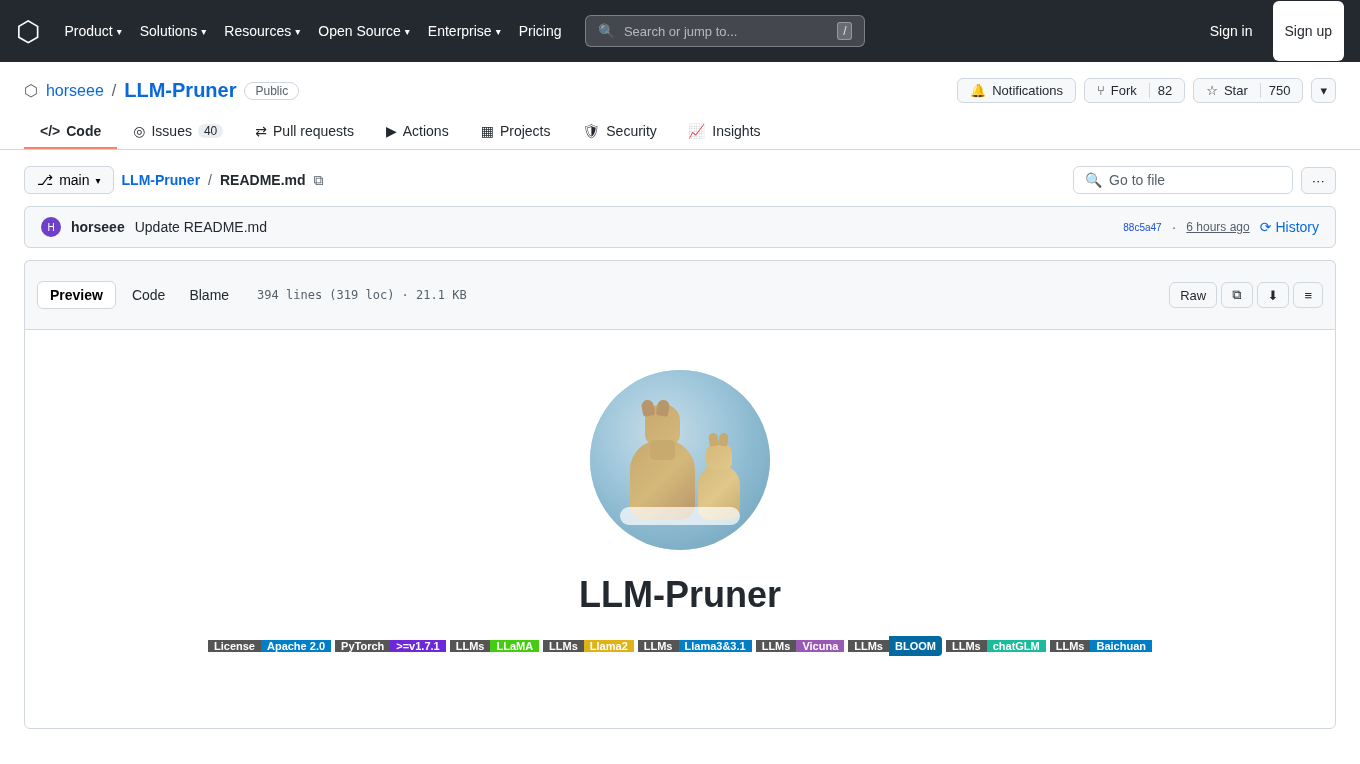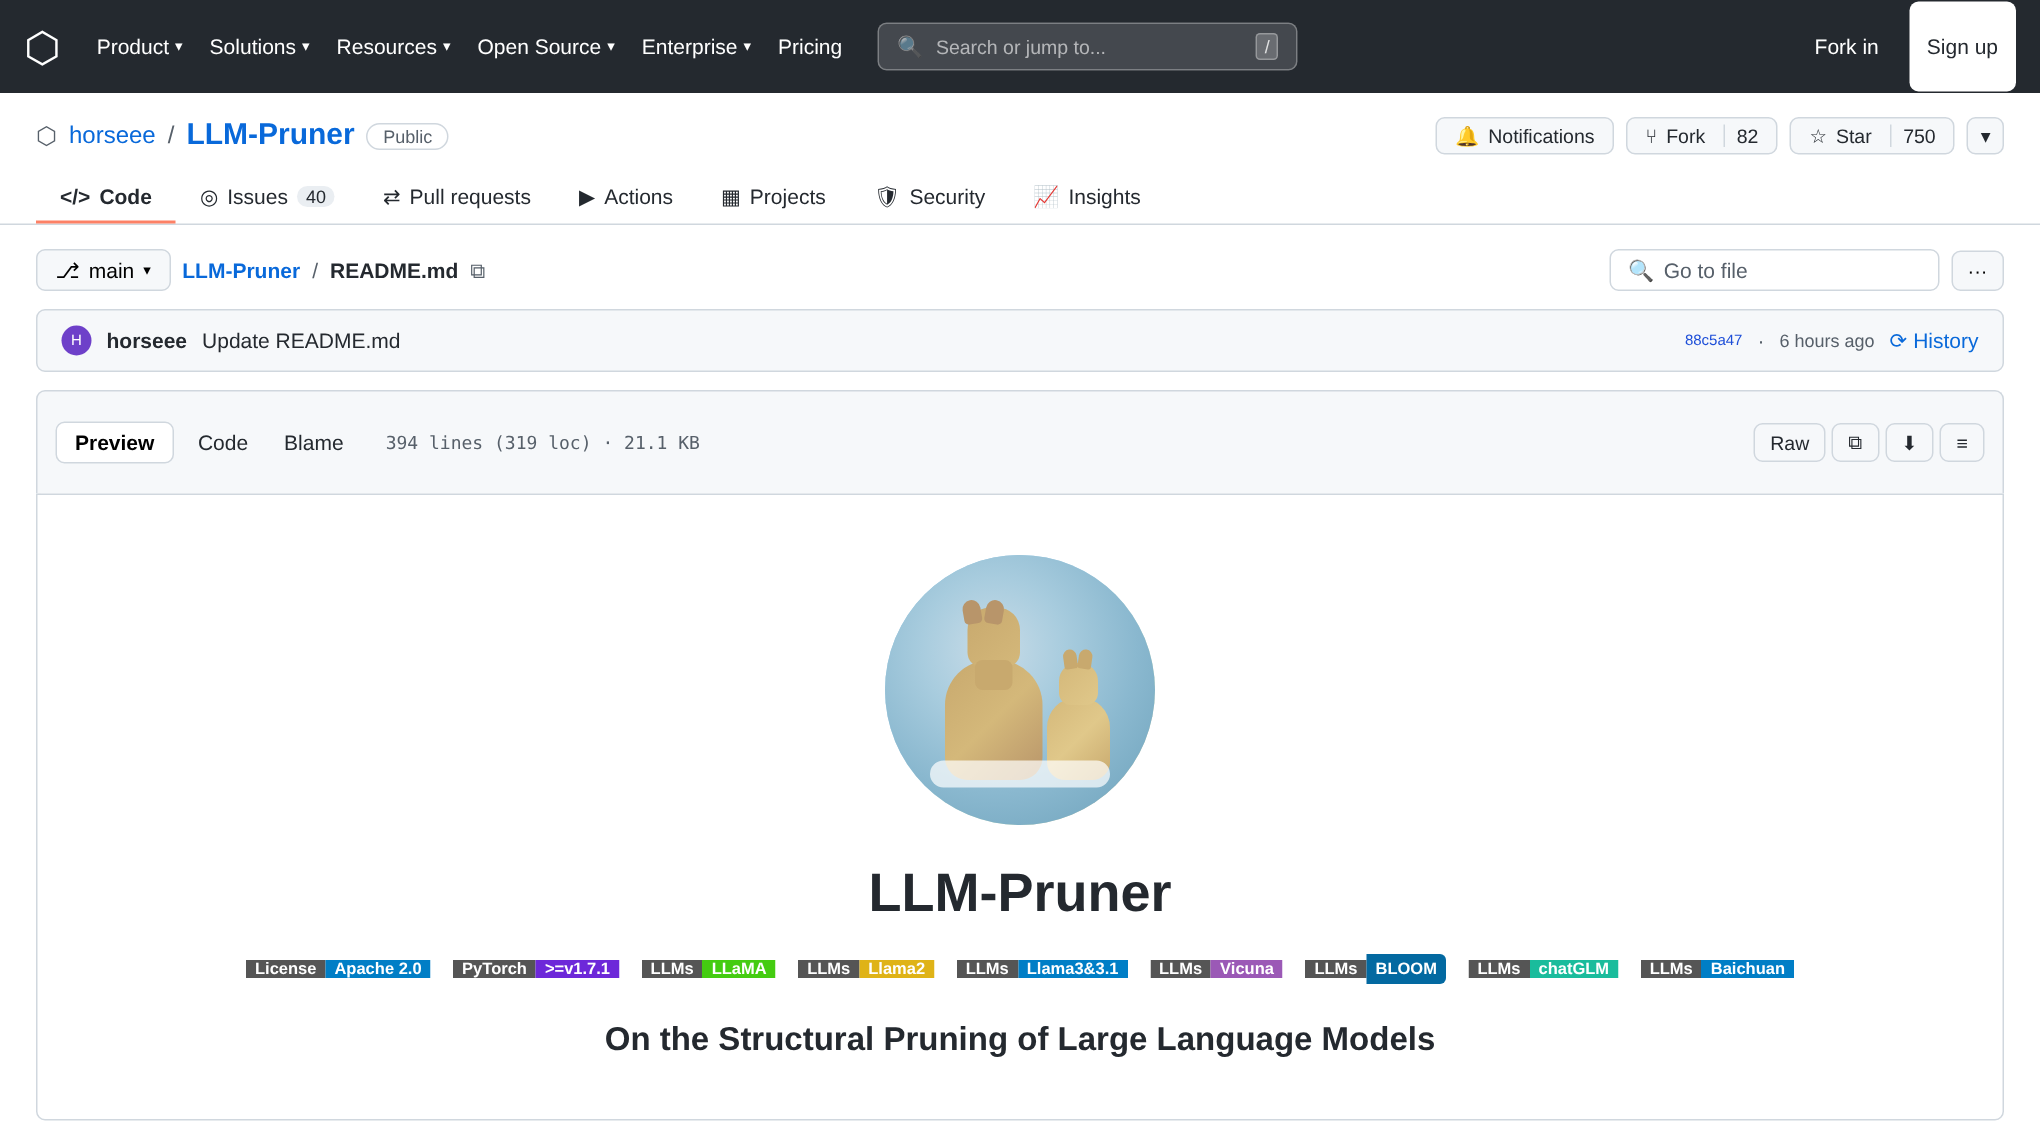--- a/index.html
+++ b/index.html
@@ -25,36 +25,36 @@
     .copy-icon { color: #57606a; cursor: pointer; font-size: 14px; }
     .go-to-file { display: flex; align-items: center; gap: 6px; border: 1px solid #d0d7de; border-radius: 6px; padding: 5px 12px; font-size: 14px; color: #57606a; background: #fff; cursor: pointer; margin-left: auto; width: 220px; }
     .more-options-btn { border: 1px solid #d0d7de; border-radius: 6px; padding: 5px 10px; cursor: pointer; background: #f6f8fa; }
 
     
     .commit-bar { display: flex; align-items: center; gap: 10px; padding: 10px 16px; background: #f6f8fa; border: 1px solid #d0d7de; border-radius: 6px; margin-bottom: 12px; }
     .avatar { width: 20px; height: 20px; border-radius: 50%; background: #6e40c9; color: #fff; font-size: 10px; display: flex; align-items: center; justify-content: center; }
     .commit-author { font-weight: 600; font-size: 14px; color: #24292f; }
     .commit-message { font-size: 14px; color: #24292f; }
     .commit-hash { font-family: Liberation Sans, sans-serif; font-size: 10px; color: #1d4ed8; margin-left: auto; }
-    .commit-time { font-size: 12px; color: #57606a; }
+    .commit-time { font-size: 12px; color: #57606a; text-decoration: underline; }
     .history-link { display: flex; align-items: center; gap: 4px; color: #0969da; font-size: 14px; cursor: pointer; text-decoration: none; }
 
     
     .file-actions-bar { display: flex; align-items: center; gap: 0; padding: 20px 12px; background: #f6f8fa; border: 1px solid #d0d7de; border-radius: 6px 6px 0 0; border-bottom: none; }
     .preview-tab { padding: 5px 12px; font-size: 14px; cursor: pointer; border: 1px solid #d0d7de; border-radius: 6px; background: #fff; font-weight: 600; margin-right: 4px; }
     .code-tab { padding: 5px 12px; font-size: 14px; cursor: pointer; background: none; border: none; color: #24292f; }
     .blame-tab { padding: 5px 12px; font-size: 14px; cursor: pointer; background: none; border: none; color: #24292f; }
     .file-stats { font-size: 12px; color: #57606a; margin-left: 16px; font-family: monospace; }
     .file-btn { border: 1px solid #d0d7de; border-radius: 6px; padding: 4px 10px; cursor: pointer; background: #f6f8fa; font-size: 13px; color: #24292f; }
 
     
     .file-content { border: 1px solid #d0d7de; border-radius: 0 0 6px 6px; padding: 40px 24px; text-align: center; background: #fff; min-height: 400px; }
     .llm-image-placeholder { width: 180px; height: 180px; border-radius: 50%; margin: 0 auto 24px; background: linear-gradient(135deg, #89c4e1 0%, #b0d8ee 40%, #d4e8c2 70%, #c9b9a0 100%); display: flex; align-items: center; justify-content: center; overflow: hidden; position: relative; }
     .repo-title { font-size: 36px; font-weight: 700; color: #24292f; margin-bottom: 20px; }
-    .badge-row { display: flex; gap: 15px; justify-content: center; flex-wrap: wrap; margin-bottom: 24px; }
+    .badge-row { display: flex; gap: 4px; justify-content: center; flex-wrap: wrap; margin-bottom: 24px; }
     .badge { display: inline-flex; border-radius: 4px; overflow: hidden; font-size: 11px; font-weight: 600; height: 20px; align-items: center; }
     .badge-left { padding: 0 6px; background: #555; color: #fff; }
     .badge-right-blue { padding: 0 6px; background: #007ec6; color: #fff; }
     .badge-right-orange { padding: 0 6px; background: #6d28d9; color: #fff; }
     .badge-right-green { padding: 0 6px; background: #44cc11; color: #fff; }
     .badge-right-yellow { padding: 0 6px; background: #dfb317; color: #fff; }
     .badge-right-purple { padding: 0 6px; background: #9b59b6; color: #fff; }
     .badge-right-red { padding: 16px 6px; background: #0369a1; color: #fff; }
     .badge-right-teal { padding: 0 6px; background: #1abc9c; color: #fff; }
     .section-title { font-size: 22px; font-weight: 600; color: #24292f; margin-top: 16px; }
@@ -92,21 +92,21 @@
     </button>
   </div>
   <div class="topnav-search">
     <div style="display:flex;align-items:center;justify-content:space-between;background:rgba(255,255,255,0.15);border:1px solid rgba(255,255,255,0.3);border-radius:6px;padding:5px 12px;height:32px;cursor:pointer;">
       <span style="color:rgba(255,255,255,0.6);margin-right:8px;">🔍</span>
       <span style="color:rgba(255,255,255,0.6);flex:1;font-size:13px;">Search or jump to...</span>
       <span class="kbd">/</span>
     </div>
   </div>
   <div style="display:flex;gap:8px;align-items:center;margin-left:auto;">
-    <button class="btn-signin">Fork in</button>
+    <button class="btn-signin">Sign in</button>
     <button class="btn-signup">Sign up</button>
   </div>
 </nav>
 
 <div style="padding:16px 24px 0;border-bottom:1px solid #d0d7de;">
   <div style="display:flex;align-items:center;gap:8px;margin-bottom:12px;">
     <span style="color:#57606a;font-size:16px;">⬡</span>
     <a class="repo-owner" href="#">horseee</a>
     <span class="repo-slash">/</span>
     <a class="repo-name" href="#">LLM-Pruner</a>
@@ -280,15 +280,14 @@
         <span class="badge-left">LLMs</span>
         <span class="badge-right-teal">chatGLM</span>
       </span>
 
       <span class="badge">
         <span class="badge-left">LLMs</span>
         <span class="badge-right-blue">Baichuan</span>
       </span>
     </div>
 
-    <h2 class="section-title">On the Structural Pruning of Large Language Models</h2>
   </div>
 </div>
 
 </body></html>

